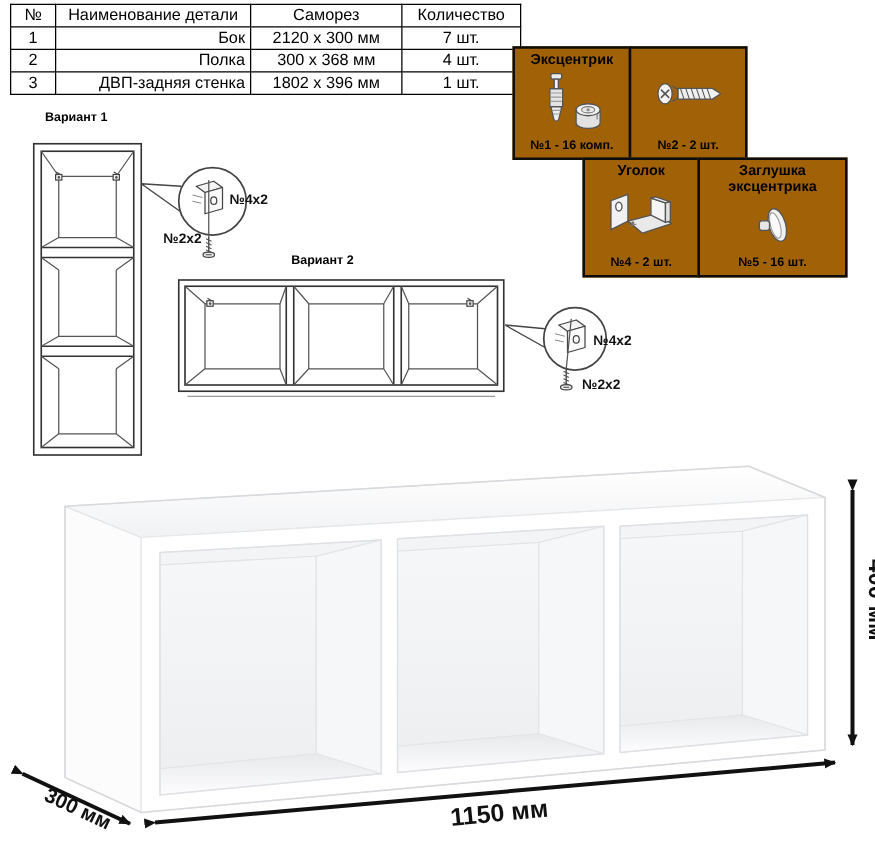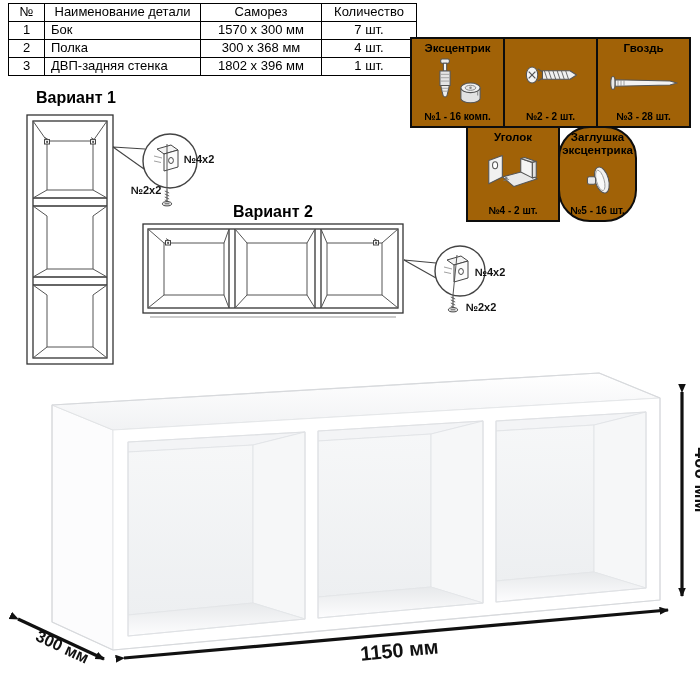--- a/index.html
+++ b/index.html
@@ -6,38 +6,38 @@
   .canvas {
     position:relative; width:700px; height:690px; background:#ffffff;
     font-family:"Liberation Sans", sans-serif; overflow:hidden; color:#000;
   }
   
   table.parts { position:absolute; left:8px; top:3px; border-collapse:collapse; }
   table.parts td {
     border:1.5px solid #000; font-size:13px; height:17px; padding:0 4px;
     text-align:center; white-space:nowrap; line-height:1.1;
   }
-  table.parts td.name { text-align:left; padding-left:6px; }
+  table.parts td.name { text-align:right; padding-left:6px; }
   
   .hw-row { position:absolute; display:flex; }
   .hw-cell {
     box-sizing:border-box; border:2px solid #0d0d0d; background:#a16207;
     display:flex; flex-direction:column; align-items:center; justify-content:flex-start;
   }
   .hw-cell + .hw-cell { margin-left:-2px; }
   .hw-row1 { left:410px; top:37px; }
   .hw-row1 .hw-cell { width:95px; height:91px; }
   .hw-row2 { left:466px; top:126px; }
   .hw-row2 .hw-cell { width:94px; height:96px; }
-  .hw-row2 .hw-cell.wide { width:79px;border-radius:32px; }
+  .hw-row2 .hw-cell.wide { width:120px; }
   .hw-title { font-weight:bold; font-size:11.5px; line-height:1.12; text-align:center; padding:3px 2px 0 2px; }
   .hw-count { font-weight:bold; font-size:10px; padding-bottom:4px; white-space:nowrap; }
   .hw-icon { flex:1; display:flex; align-items:center; justify-content:center; }
   
-  .variant-title { position:absolute; font-weight:bold; font-size:16px; }
+  .variant-title { position:absolute; font-weight:bold; font-size:10px; }
   .v1t { left:36px; top:89px; }
   .v2t { left:233px; top:203px; }
   
   svg.abs { position:absolute; }
   .lbl { font-family:"Liberation Sans", sans-serif; font-weight:bold; fill:#111; }
 </style>
 </head>
 <body>
 
 <div class="canvas">
@@ -46,21 +46,21 @@
     <tbody>
         <tr>
       <td style="width:27px">№</td>
       <td style="width:147px">Наименование детали</td>
       <td style="width:112px">Саморез</td>
       <td style="width:86px">Количество</td>
     </tr>
     <tr>
       <td>1</td>
       <td class="name">Бок</td>
-      <td>1570 х 300 мм</td>
+      <td>2120 х 300 мм</td>
       <td>7 шт.</td>
     </tr>
     <tr>
       <td>2</td>
       <td class="name">Полка</td>
       <td>300 х 368 мм</td>
       <td>4 шт.</td>
     </tr>
     <tr>
       <td>3</td>
@@ -113,37 +113,20 @@
             <line x1="23" y1="14.5" x2="26" y2="23.5"></line>
               <line x1="27.5" y1="14.5" x2="30.5" y2="23.5"></line>
             <line x1="32" y1="14.5" x2="35" y2="23.5"></line>
               <line x1="36.5" y1="14.5" x2="39.5" y2="23.5"></line>
             <line x1="41" y1="14.5" x2="44" y2="23.5"></line>
               <line x1="45.5" y1="14.5" x2="48.5" y2="23.5"></line>
           </g>
         </svg>
       </div>
       <div class="hw-count">№2 - 2 шт.</div>
-    </div>
-    <div class="hw-cell">
-      <div class="hw-title">Гвоздь</div>
-      <div class="hw-icon">
-        <svg width="74" height="26" viewBox="0 0 74 26">
-          <g stroke="#555" stroke-width="1.1" fill="#f2f2f2" stroke-linejoin="round">
-            <ellipse cx="6" cy="13" rx="2.2" ry="6.5" fill="#e9e9e9"></ellipse>
-            <path d="M8.2,9.8 L63,11 L70,13 L63,15 L8.2,16.2 Z"></path>
-          </g>
-          <g stroke="#8d8d8d" stroke-width="0.8">
-            <line x1="11" y1="10" x2="11" y2="16"></line>
-              <line x1="14" y1="10" x2="14" y2="16"></line>
-            <line x1="17" y1="10.2" x2="17" y2="15.8"></line>
-          </g>
-        </svg>
-      </div>
-      <div class="hw-count">№3 - 28 шт.</div>
     </div>
   </div>
 
   <div class="hw-row hw-row2">
     <div class="hw-cell">
       <div class="hw-title">Уголок</div>
       <div class="hw-icon">
         <svg width="62" height="46" viewBox="0 0 64 46">
           <g stroke="#555" stroke-width="1.1" stroke-linejoin="round">
             <polygon points="7,9 21,4 21,26 7,33" fill="#f1f1f1"></polygon>

